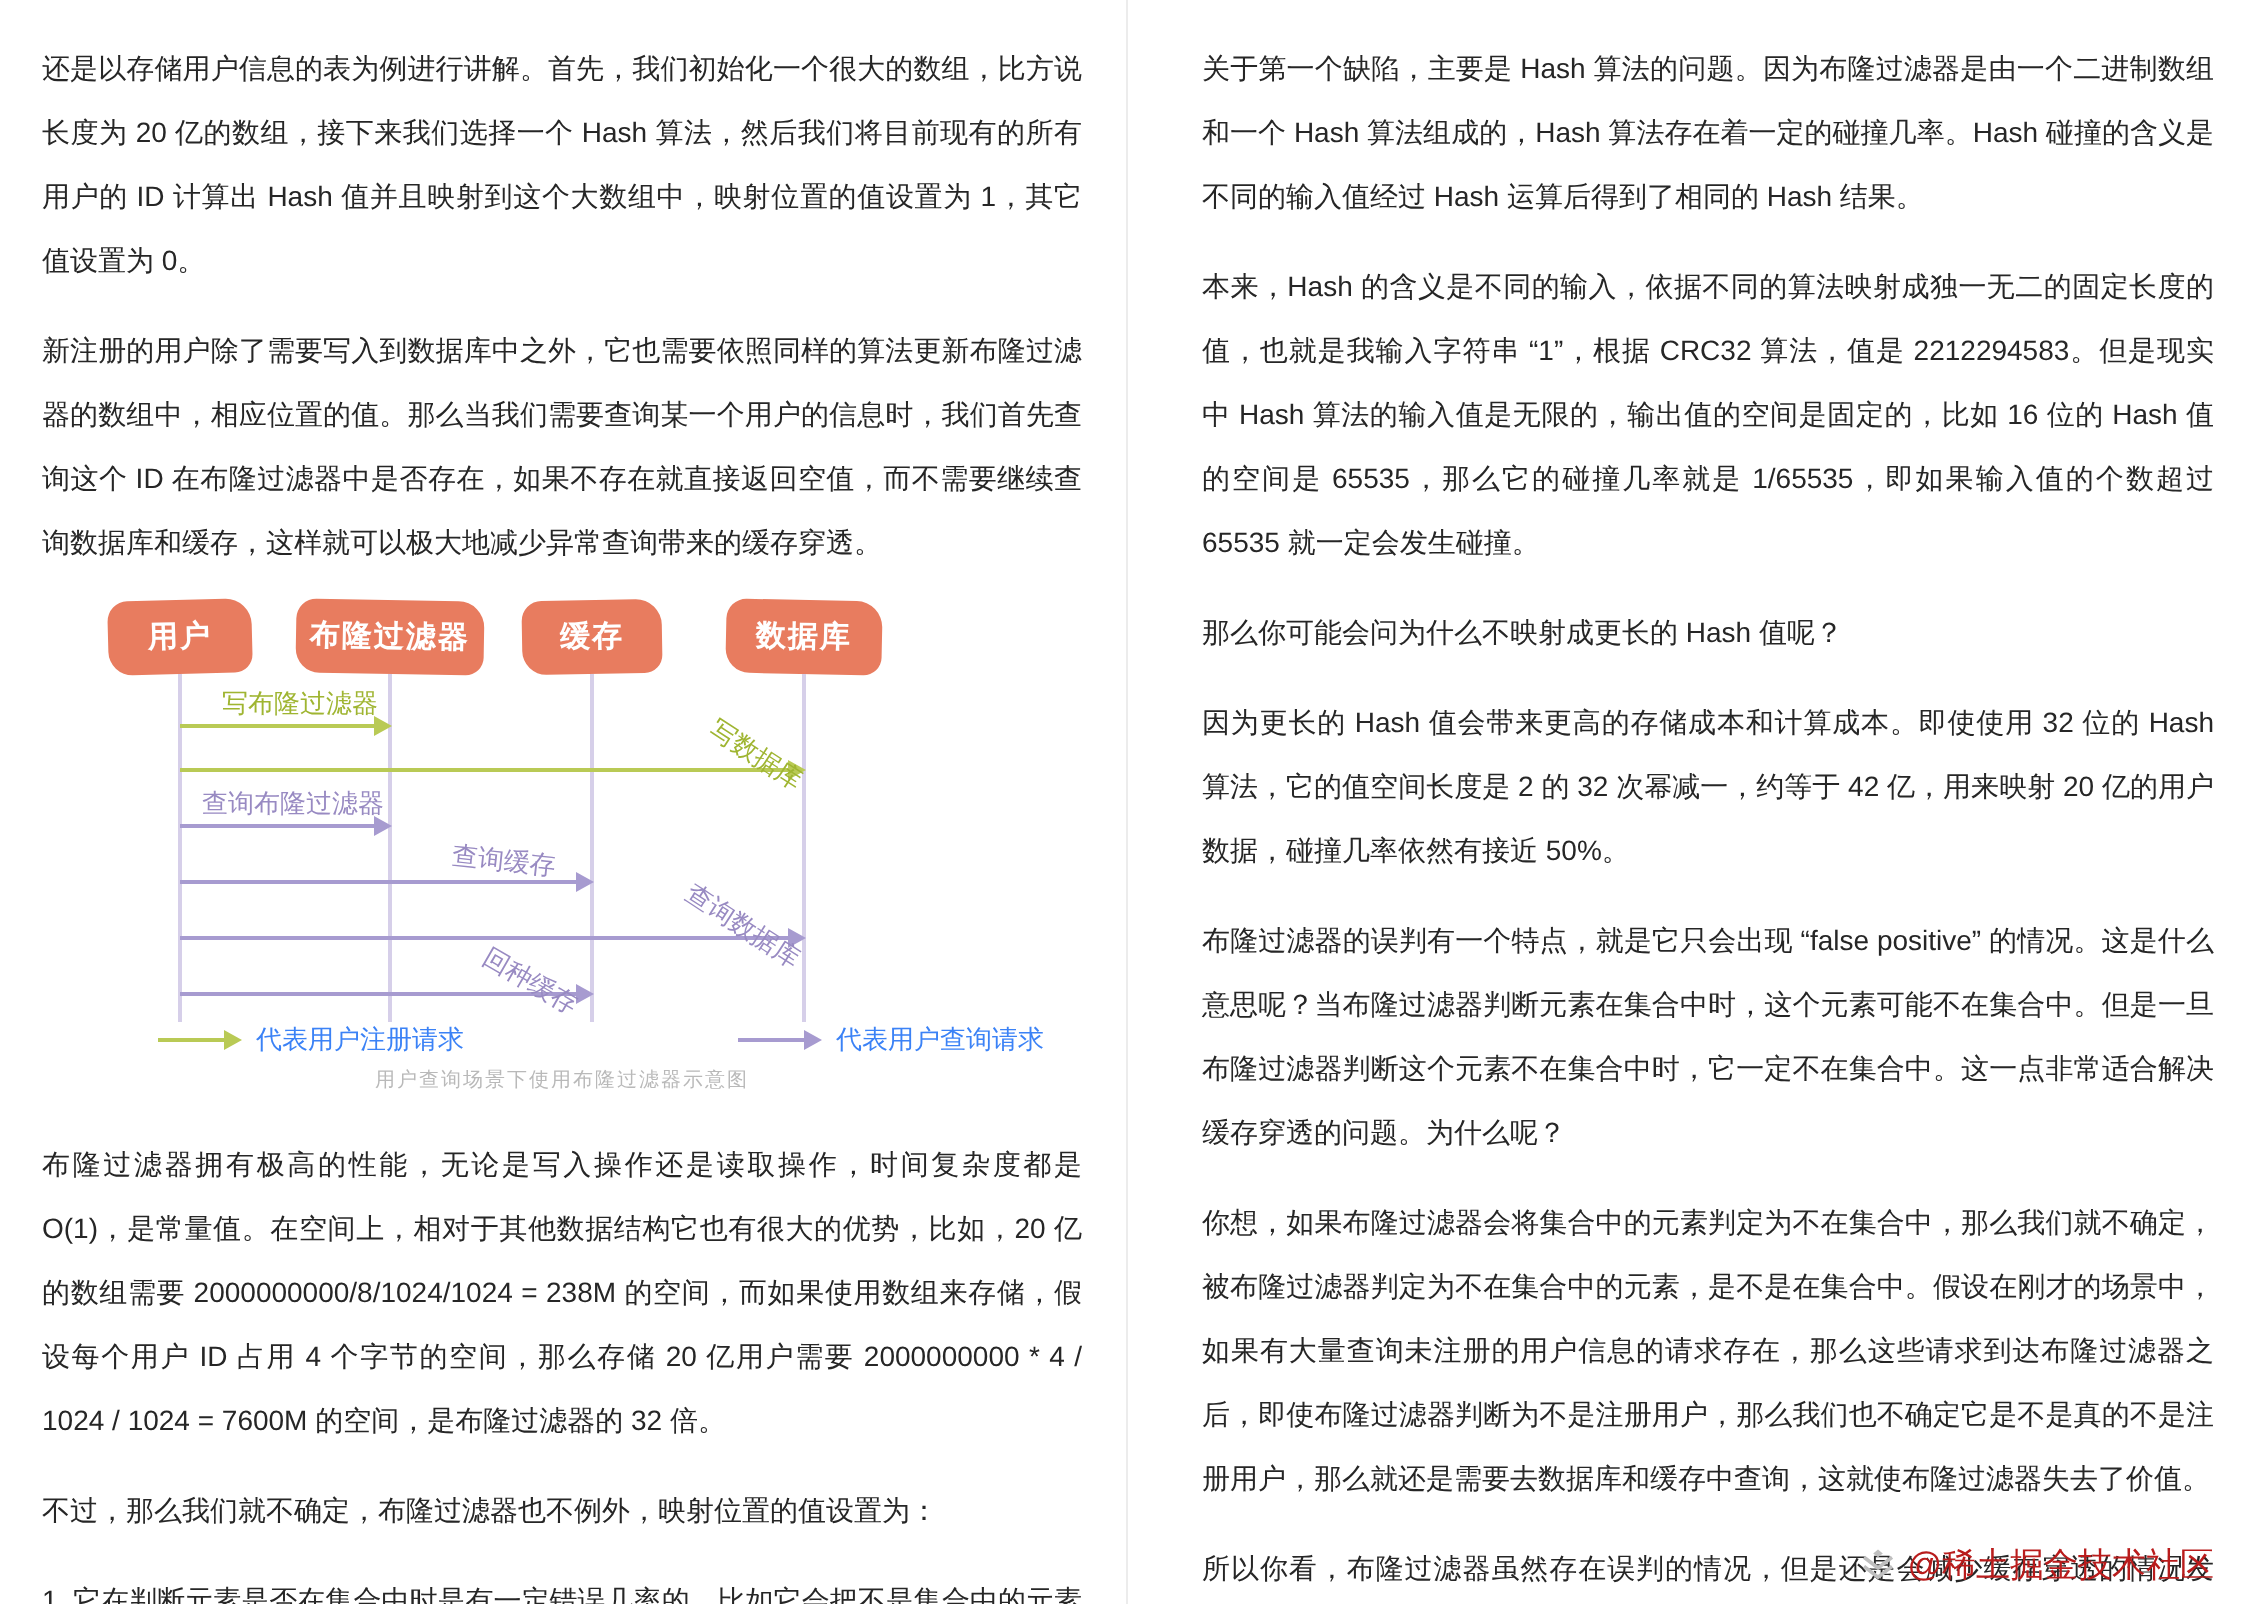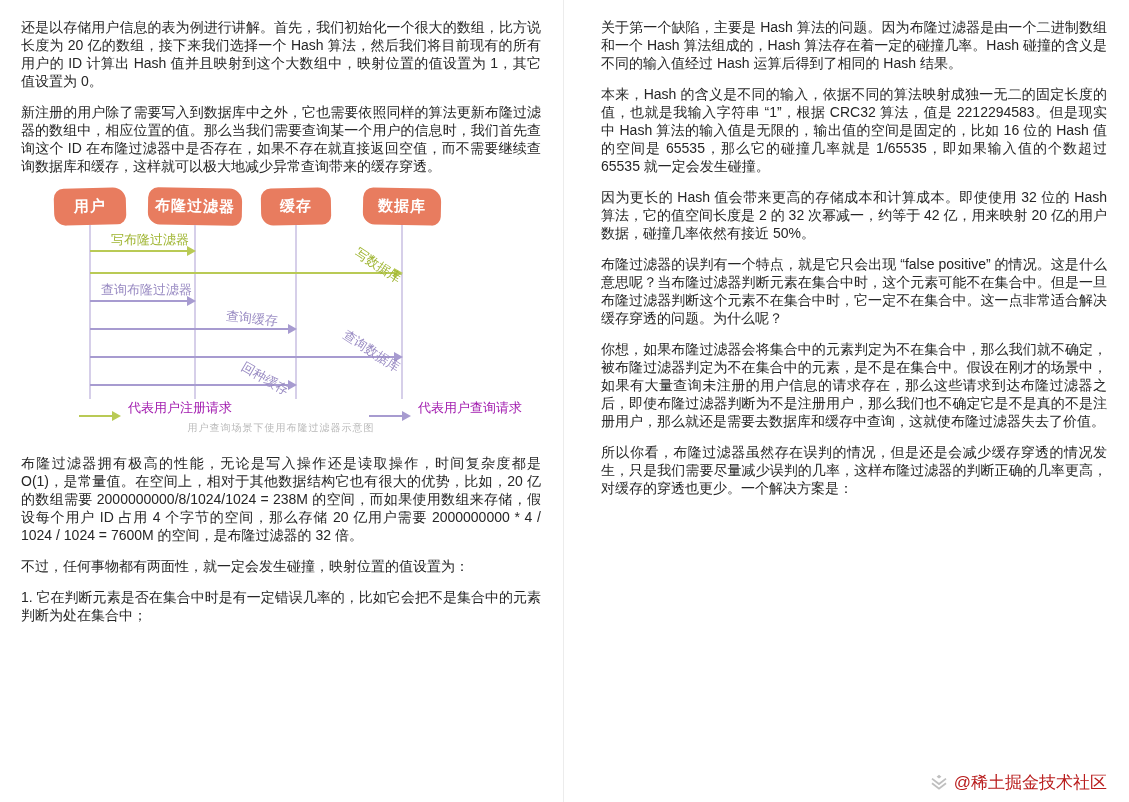--- a/index.html
+++ b/index.html
@@ -2,21 +2,21 @@
 <html><head>
 <meta charset="utf-8">
 <style>
   * { margin:0; padding:0; box-sizing:border-box; }
   html,body { width:1129px; height:802px; background:#ffffff; overflow:hidden; }
   body { font-family:"Liberation Sans","DejaVu Sans",sans-serif; color:#262626; position:relative; }
 
   .col { position:absolute; top:18px; }
   .col-left  { left:21px;  width:520px; }
   .col-right { left:601px; width:506px; }
-  .col p { font-size:14px; line-height:18px; text-align:justify; margin-bottom:13px; }
+  .col p { font-size:14px; line-height:32px; text-align:justify; margin-bottom:13px; }
   .bold { font-weight:normal; }
 
   .divider { position:absolute; left:563px; top:0; width:1px; height:802px; background:#ececec; }
 
   
   .diagram { position:relative; height:256px; margin:10px 0 10px 0; }
   .dnode { position:absolute; top:0; height:37px; background:#e87c5f;
            border-radius:10px 13px 9px 12px; color:#fff; display:flex;
            align-items:center; justify-content:center; font-size:15px;
            font-weight:bold; letter-spacing:1px; }
@@ -30,22 +30,22 @@
   .flow.purple { background:#a79bd0; color:#a79bd0; }
   .flow.rel { position:relative; width:40px; flex:0 0 40px; }
 
   .flabel { position:absolute; font-size:13px; white-space:nowrap; }
   .flabel.green  { color:#9fb531; }
   .flabel.purple { color:#988ac2; }
   .rot33 { transform:rotate(33deg); transform-origin:left top; }
   .rot30 { transform:rotate(30deg); transform-origin:left top; }
   .rot6  { transform:rotate(6deg);  transform-origin:left top; }
 
-  .legend-item { position:absolute; display:flex; align-items:flex-end; gap:9px;
-                 font-size:13px; color:#a21caf; white-space:nowrap; }
+  .legend-item { position:absolute; display:flex; align-items:center; gap:9px;
+                 font-size:13px; color:#3b82f6; white-space:nowrap; }
   .caption { position:absolute; top:233px; left:0; width:100%; text-align:center;
              font-size:10px; color:#b9b9b9; letter-spacing:1px; }
 
   
   .watermark { position:absolute; right:22px; bottom:8px; display:flex; align-items:center;
                gap:6px; color:#b91c1c; font-size:17px; }
   .watermark svg { display:block; }
 </style>
 </head>
 <body>
@@ -94,29 +94,30 @@
     </div>
     <div class="legend-item" style="left:348px;top:211px">
       <span class="flow purple rel"></span>
       <span>代表用户查询请求</span>
     </div>
 
     <div class="caption">用户查询场景下使用布隆过滤器示意图</div>
   </div>
 
   <p><span>布隆过滤器拥有极高的性能，无论是写入操作还是读取操作，时间复杂度都是 O(1)，是常量值。在空间上，相对于其他数据结构它也有很大的优势，比如，20 亿的数组需要 2000000000/8/1024/1024 = 238M 的空间，而如果使用数组来存储，假设每个用户 ID 占用 4 个字节的空间，那么存储 20 亿用户需要 2000000000 * 4 / 1024 / 1024 = 7600M 的空间，是布隆过滤器的 32 倍。</span></p>
-  <p><span>不过，任何事物都有两面性，就一定会发生碰撞，</span><span class="bold">映射位置的值设置为：</span></p>
+  <p><span>不过，那么我们就不确定，布隆过滤器也不例外，</span><span class="bold">映射位置的值设置为：</span></p>
   <p><span>1. 它在判断元素是否在集合中时是有一定错误几率的，比如它会把不是集合中的元素判断为处在集合中；</span></p>
 </div>
 
 <div class="divider"></div>
 
 <div class="col col-right">
   <p><span class="bold">关于第一个缺陷，主要是 Hash 算法的问题。</span><span>因为布隆过滤器是由一个二进制数组和一个 Hash 算法组成的，Hash 算法存在着一定的碰撞几率。Hash 碰撞的含义是不同的输入值经过 Hash 运算后得到了相同的 Hash 结果。</span></p>
   <p><span>本来，Hash 的含义是不同的输入，依据不同的算法映射成独一无二的固定长度的值，也就是我输入字符串 “1”，根据 CRC32 算法，值是 2212294583。但是现实中 Hash 算法的输入值是无限的，输出值的空间是固定的，比如 16 位的 Hash 值的空间是 65535，那么它的碰撞几率就是 1/65535，即如果输入值的个数超过 65535 就一定会发生碰撞。</span></p>
+  <p><span class="bold">那么你可能会问为什么不映射成更长的 Hash 值呢？</span></p>
   <p><span>因为更长的 Hash 值会带来更高的存储成本和计算成本。即使使用 32 位的 Hash 算法，它的值空间长度是 2 的 32 次幂减一，约等于 42 亿，用来映射 20 亿的用户数据，碰撞几率依然有接近 50%。</span></p>
   <p><span>布隆过滤器的误判有一个特点，就是它只会出现 “false positive” 的情况。这是什么意思呢？当布隆过滤器判断元素在集合中时，这个元素可能不在集合中。但是一旦布隆过滤器判断这个元素不在集合中时，它一定不在集合中。</span><span class="bold">这一点非常适合解决缓存穿透的问题。</span><span>为什么呢？</span></p>
   <p><span>你想，如果布隆过滤器会将集合中的元素判定为不在集合中，那么我们就不确定，被布隆过滤器判定为不在集合中的元素，是不是在集合中。假设在刚才的场景中，如果有大量查询未注册的用户信息的请求存在，那么这些请求到达布隆过滤器之后，即使布隆过滤器判断为不是注册用户，那么我们也不确定它是不是真的不是注册用户，那么就还是需要去数据库和缓存中查询，这就使布隆过滤器失去了价值。</span></p>
   <p><span>所以你看，布隆过滤器虽然存在误判的情况，但是还是会减少缓存穿透的情况发生，只是我们需要尽量减少误判的几率，这样布隆过滤器的判断正确的几率更高，对缓存的穿透也更少。</span><span class="bold">一个解决方案是：</span></p>
 </div>
 
 <div class="watermark">
   <span>
     <svg width="18" height="17" viewBox="0 0 18 17">
       <path d="M9 0.8 L11.4 2.7 L9 4.6 L6.6 2.7 Z" fill="#bfbfbf"></path>

